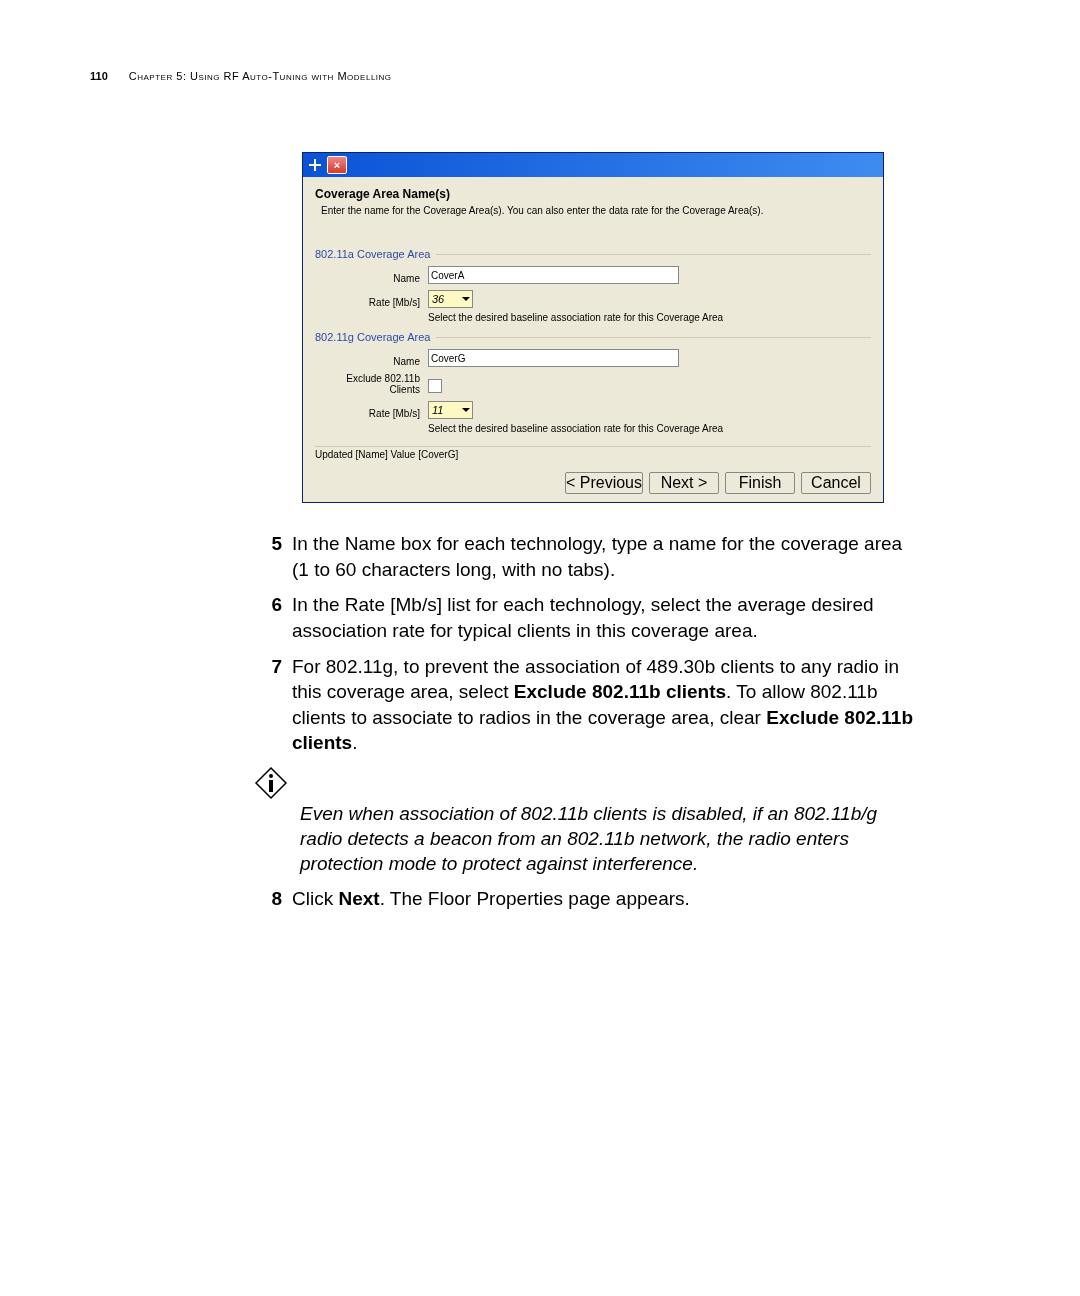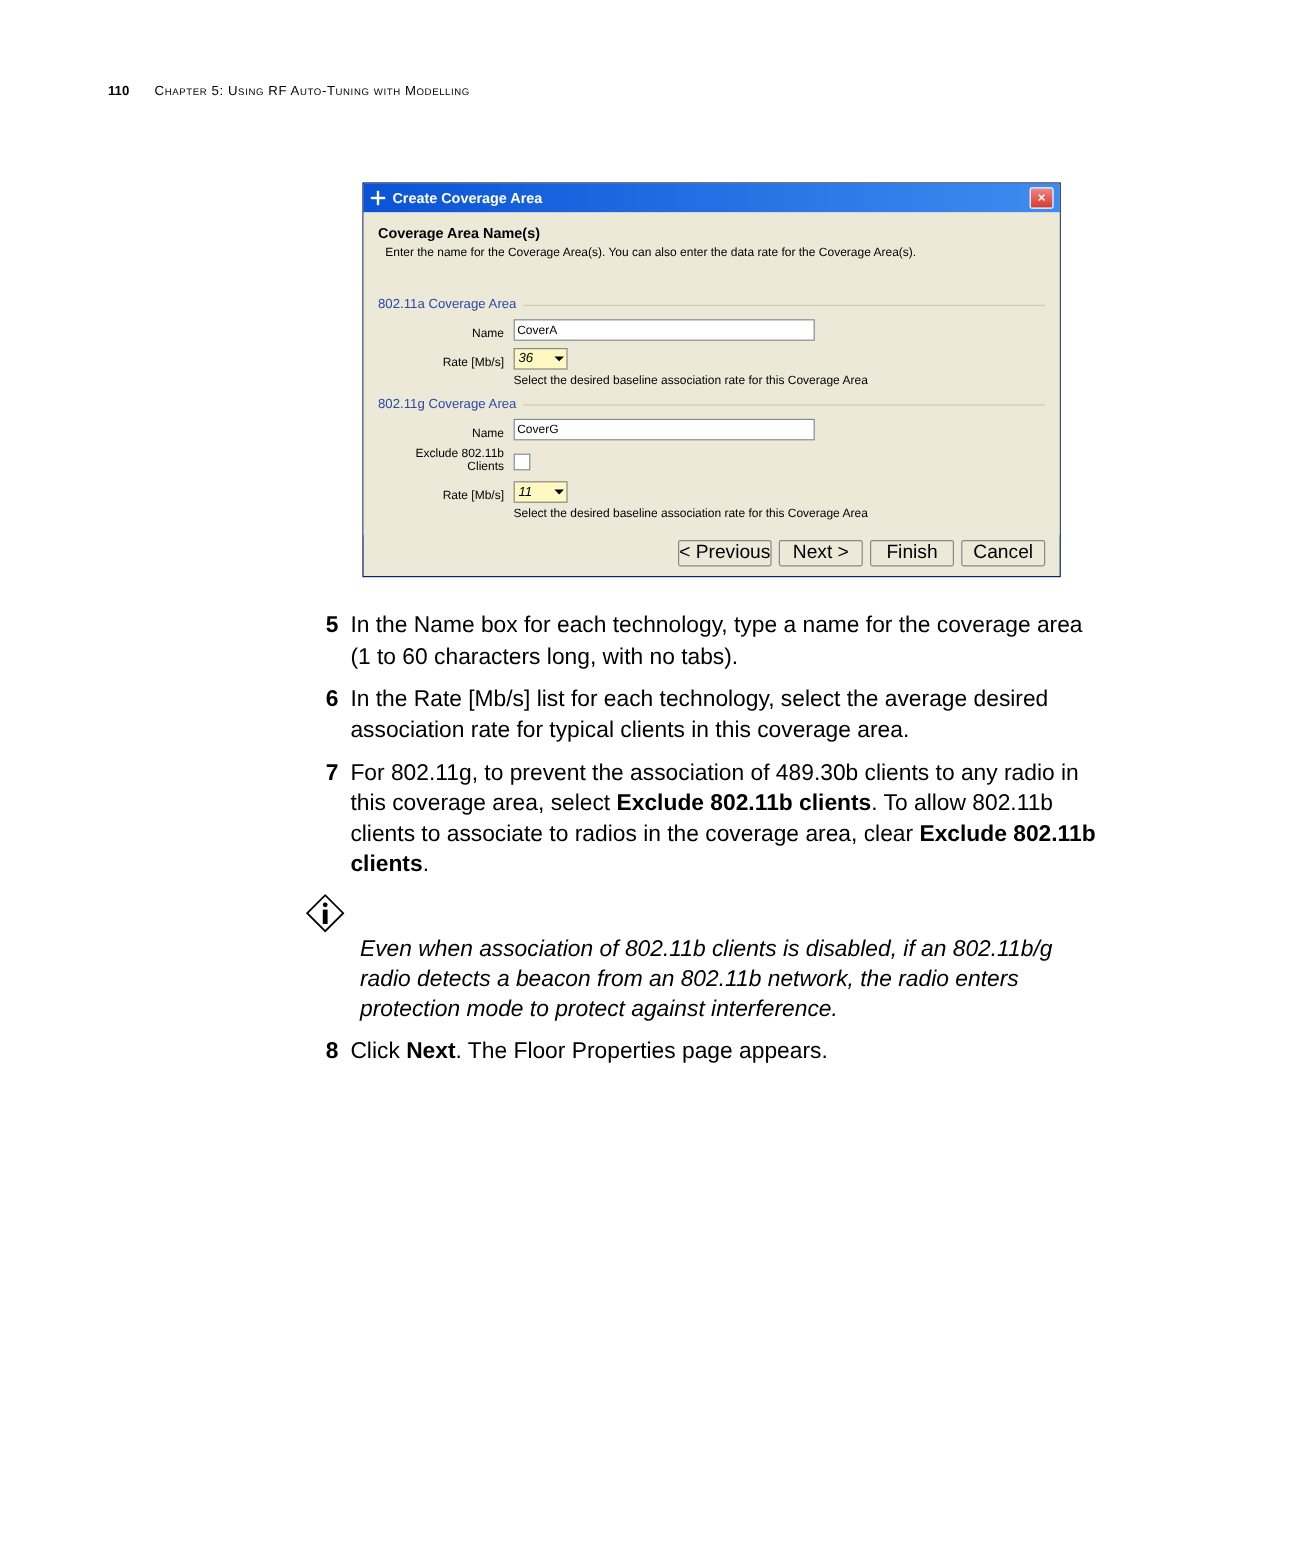--- a/index.html
+++ b/index.html
@@ -222,21 +222,20 @@
 </div>
 
 <div class="dialog">
   <div class="dlg-titlebar">
     <span class="ticon">
       <svg viewBox="0 0 14 14">
             <rect x="1" y="6" width="12" height="2" fill="#fff"></rect>
             <rect x="6" y="1" width="2" height="12" fill="#fff"></rect>
           </svg>
     </span>
-    <span class="title-text">Create Coverage Area</span>
     <span class="close-btn">
       <span>×</span>
     </span>
   </div>
 
   <div class="dlg-body">
     <div class="dlg-section-title">Coverage Area Name(s)</div>
     <div class="dlg-section-desc">Enter the name for the Coverage Area(s). You can also enter the data rate for the Coverage Area(s).</div>
 
     <div class="fieldset-title">
@@ -280,20 +279,21 @@
       <div class="lbl">Rate [Mb/s]</div>
       <div class="ctrl">
         <div class="select">
           <span>11</span>
           <span class="caret"></span>
         </div>
       </div>
     </div>
     <div class="help-text">Select the desired baseline association rate for this Coverage Area</div>
 
+    <div class="status-line">Updated [Name] Value [CoverG]</div>
   </div>
 
   <div class="dlg-buttons">
     <div class="dlg-btn">&lt; Previous</div>
     <div class="dlg-btn">Next &gt;</div>
     <div class="dlg-btn">Finish</div>
     <div class="dlg-btn">Cancel</div>
   </div>
 </div>
 

